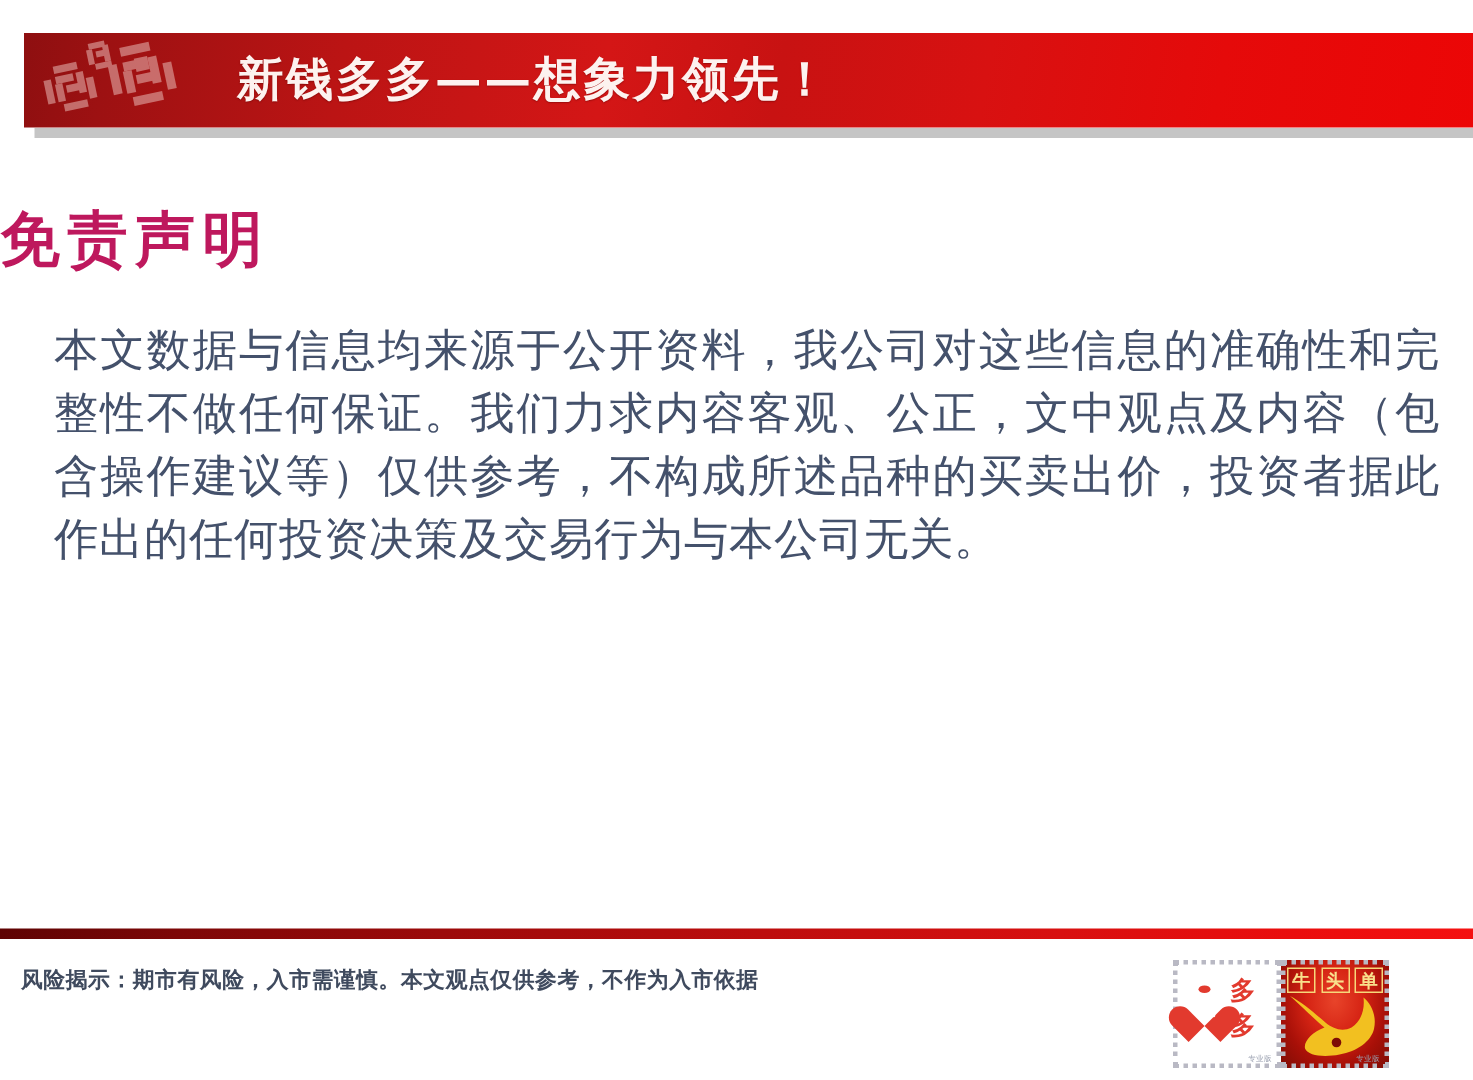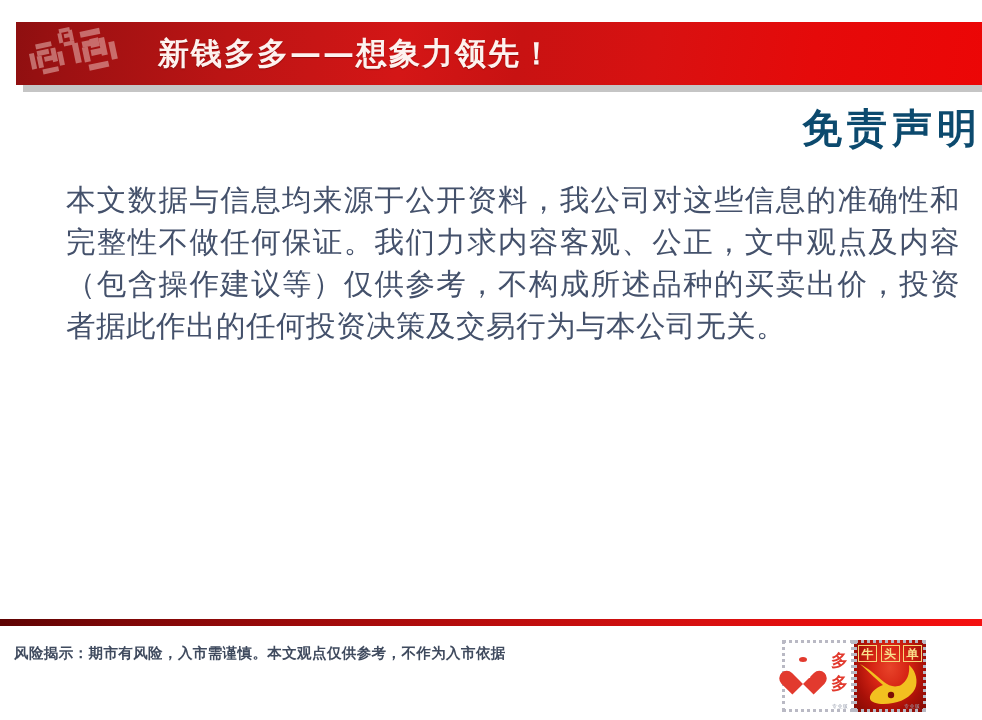--- a/index.html
+++ b/index.html
@@ -62,38 +62,38 @@
 
   
   .slide-body {
     position: absolute;
     left: 0;
     top: 85px;
     width: 982px;
     height: 528px;
   }
   .doc-title {
-    text-align: right;
-    color: #0c4a6e;
+    text-align: left;
+    color: #be185d;
     font-size: 40px;
     font-weight: bold;
     letter-spacing: 5px;
-    margin-top: 20px;
+    margin-top: 52px;
     line-height: 1.15;
     font-family: "DejaVu Serif", "Liberation Serif", serif;
   }
   .doc-paragraph {
-    margin: 30px 22px 0 66px;
+    margin: 30px 22px 0 36px;
     color: #44516b;
     font-size: 29.5px;
     line-height: 42px;
     letter-spacing: 0.5px;
     text-align: justify;
     text-justify: inter-ideograph;
-    font-family: Liberation Mono, monospace;
+    font-family: Liberation Serif, serif;
   }
 
   
   .footer-rule {
     position: absolute;
     left: 0;
     top: 619px;
     width: 982px;
     height: 7px;
     background: linear-gradient(90deg,
@@ -184,21 +184,20 @@
     border-radius: 50%;
     z-index: 4;
   }
   .stamp-a .brand-rest {
     color: #e23a2e;
     font-size: 17px;
     font-weight: bold;
     margin-left: 2px;
     letter-spacing: 0px;
     font-family: "DejaVu Serif", "Liberation Serif", serif;
-    text-align: right;
   }
   .stamp-mini {
     position: absolute;
     right: 6px; bottom: 3px;
     font-size: 5px;
     color: #9aa0b0;
     letter-spacing: 0.3px;
     font-family: "DejaVu Sans", sans-serif;
   }
   .stamp-b {

